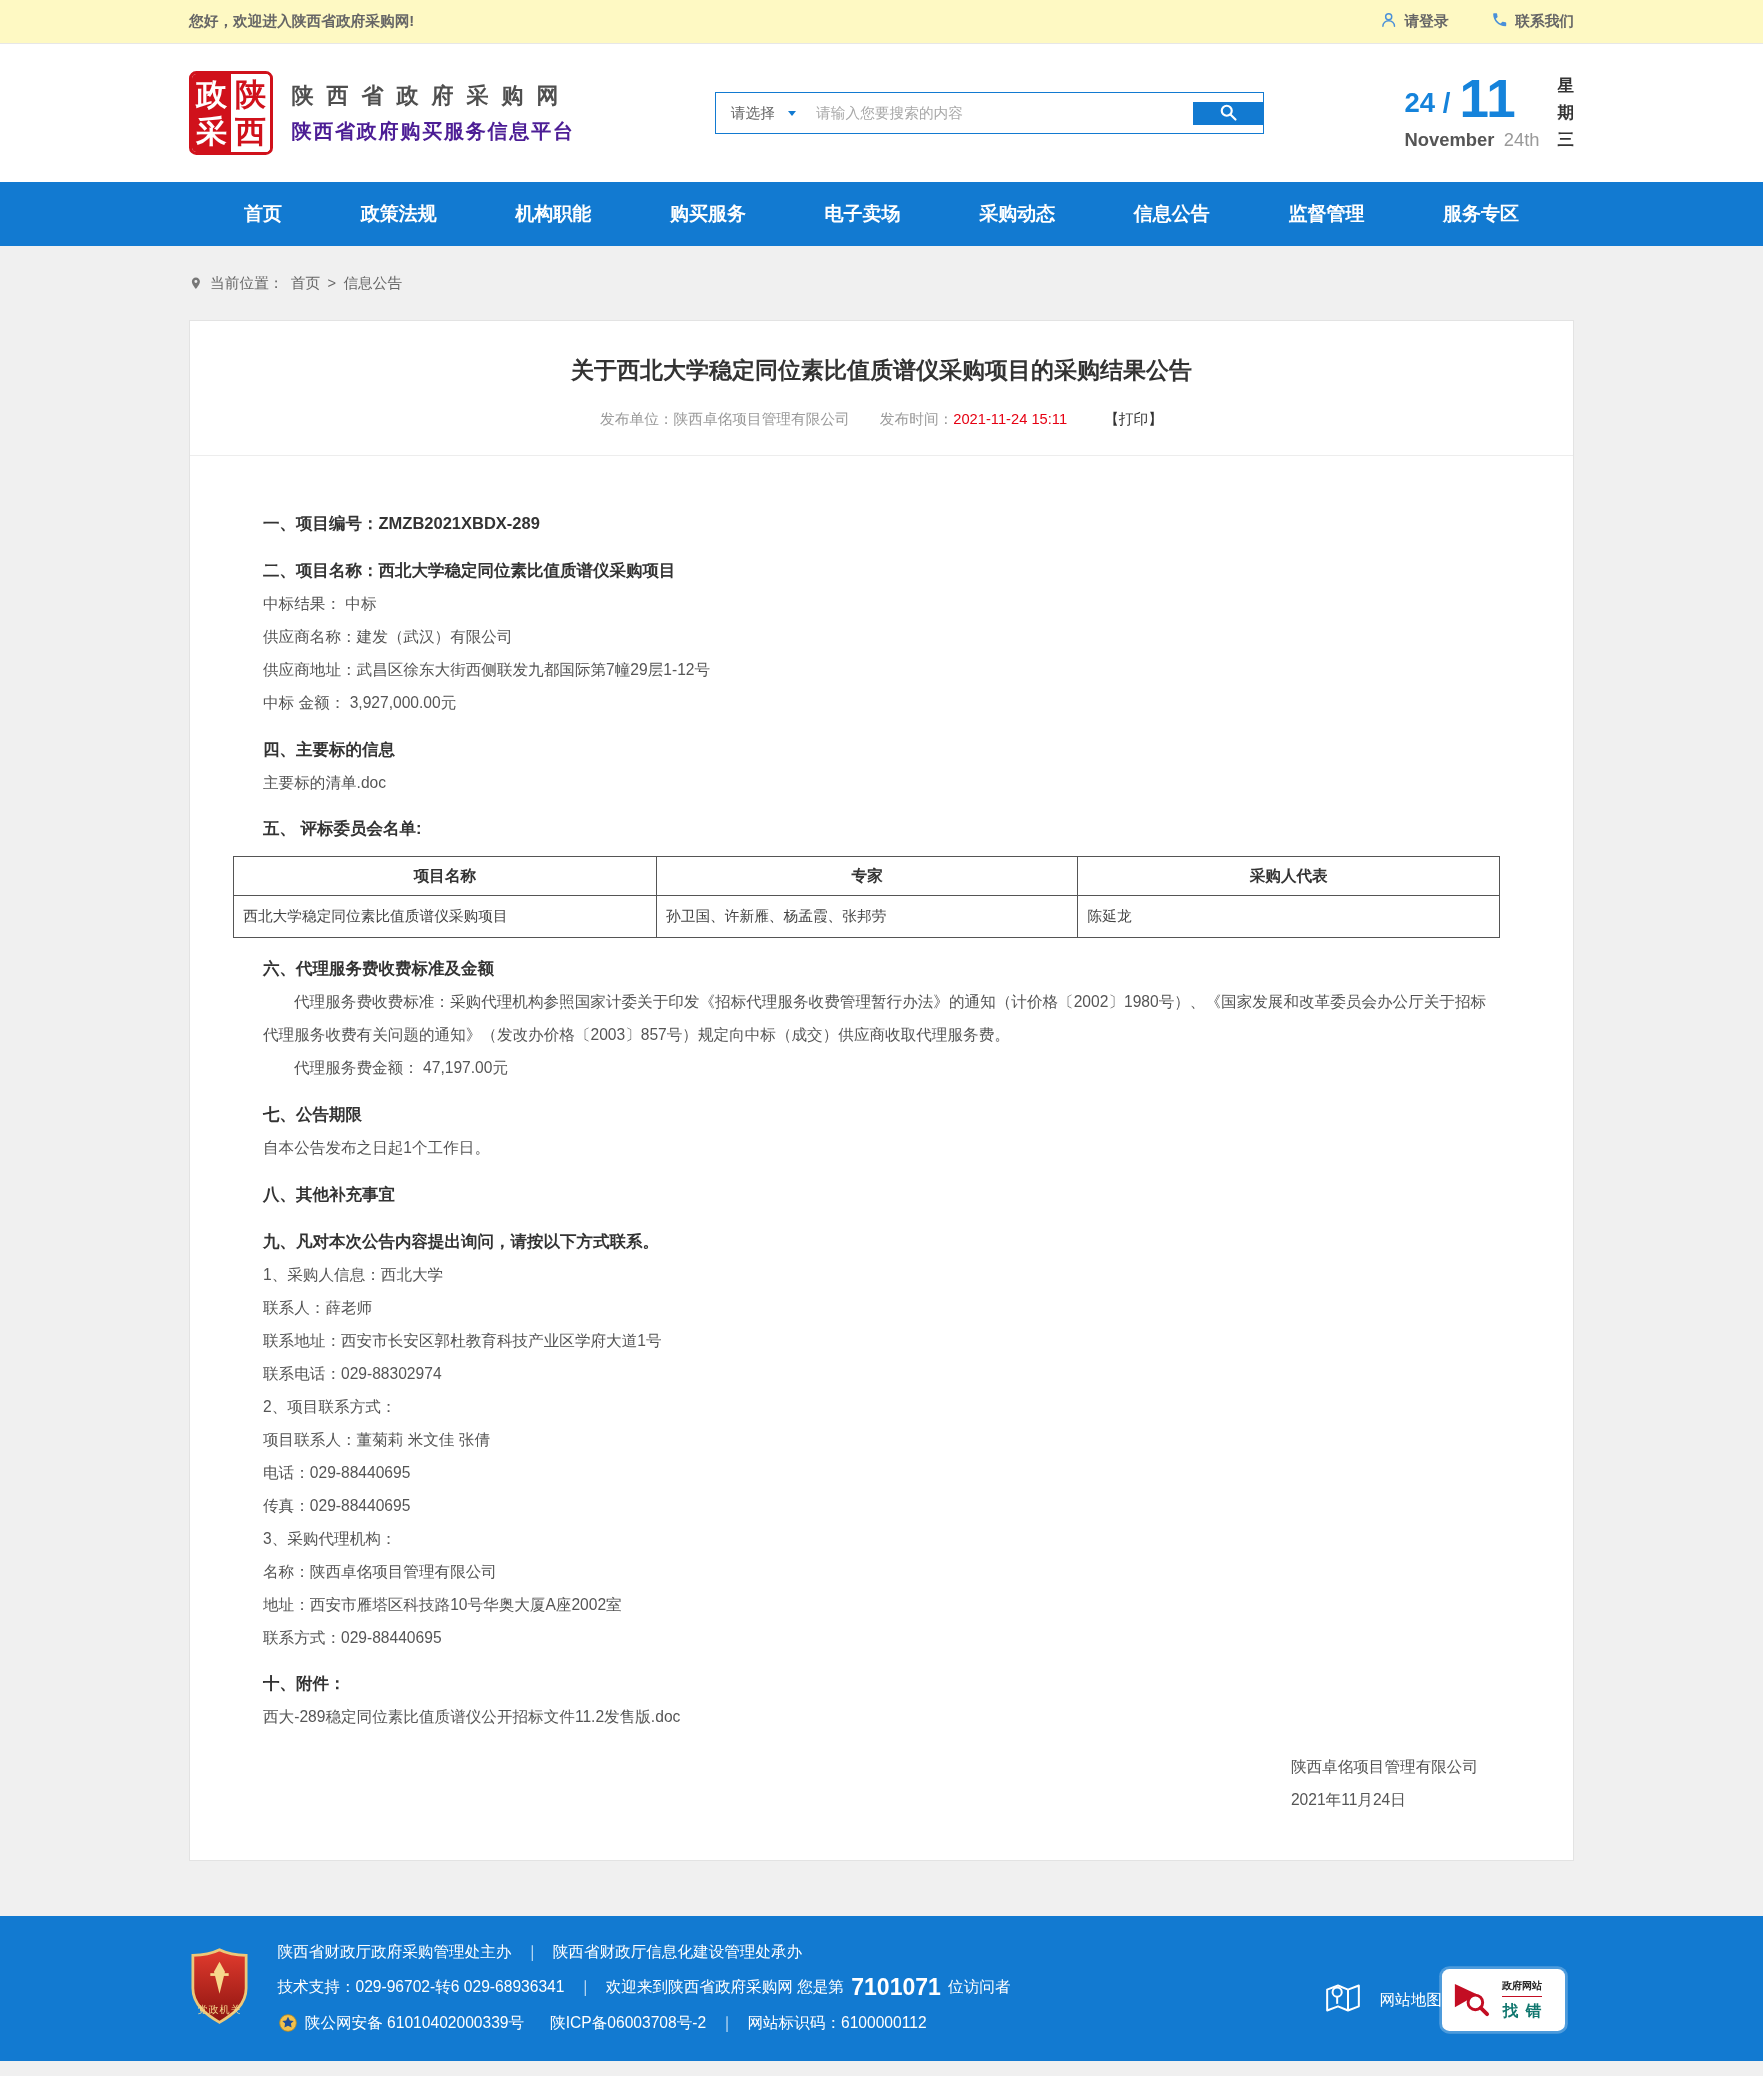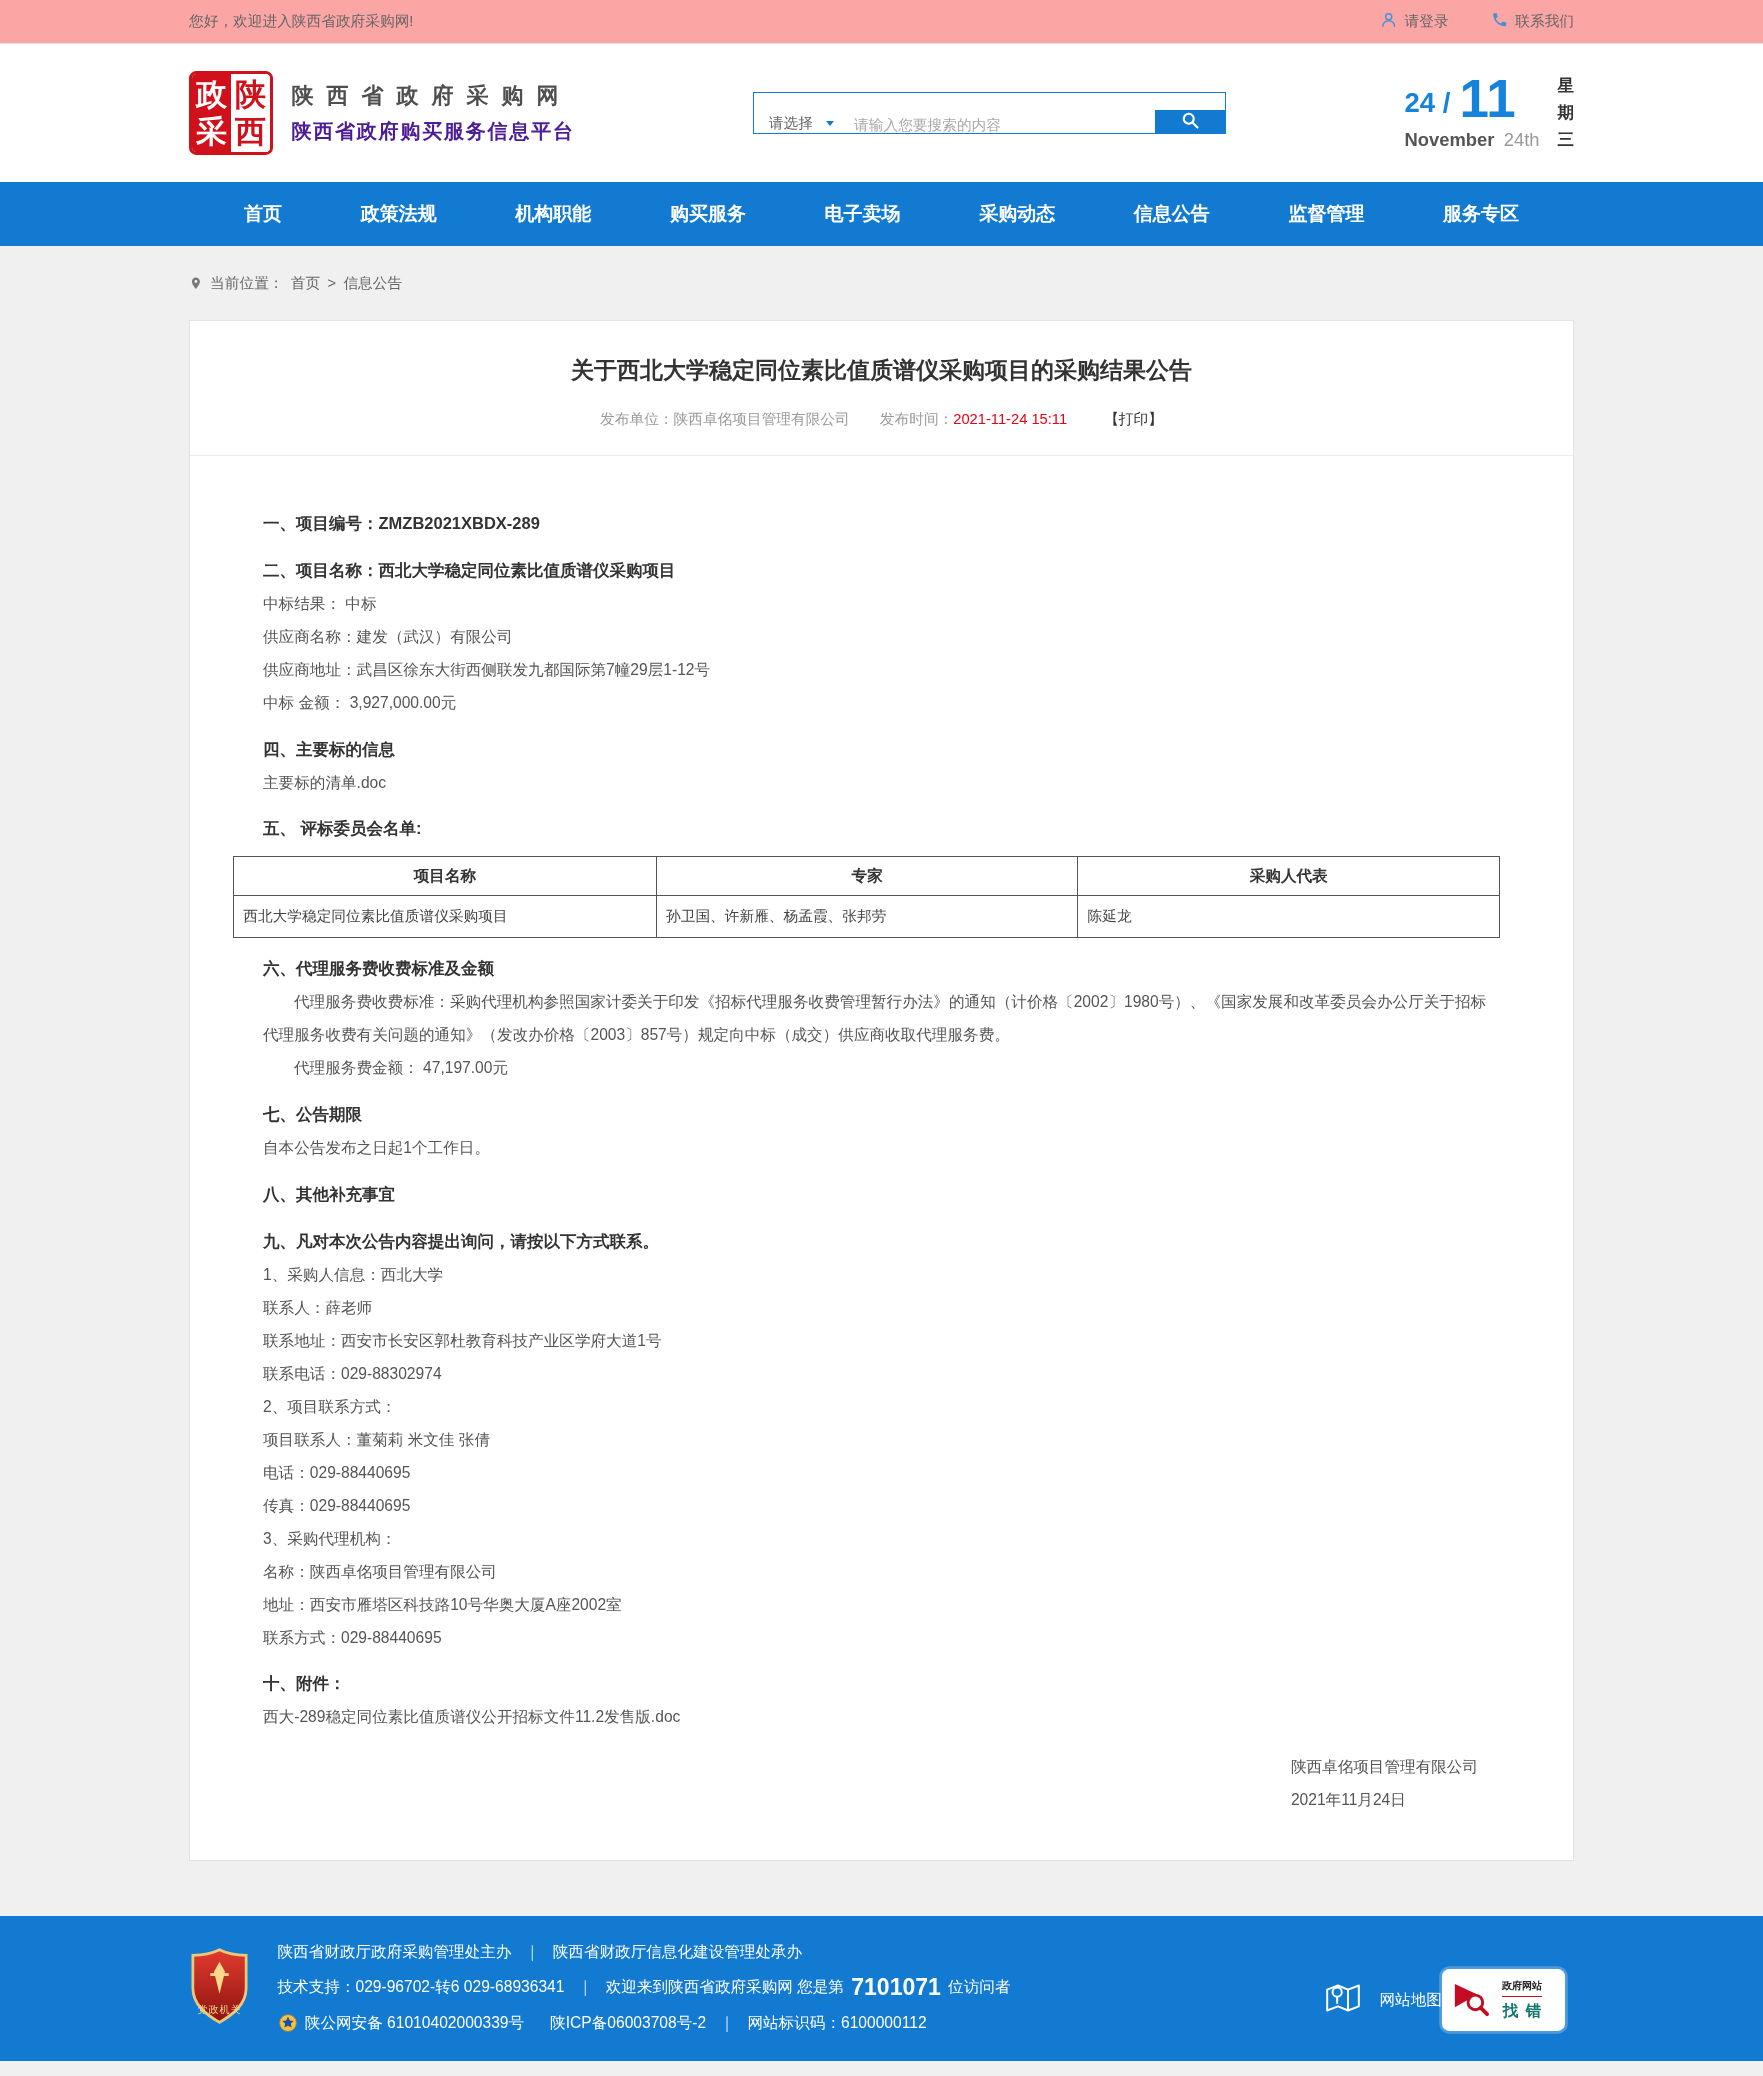--- a/index.html
+++ b/index.html
@@ -5,38 +5,38 @@
   * { box-sizing: border-box; margin: 0; padding: 0; }
   html, body { background: #f0f0f0; }
   body {
     width: 1763px;
     font-family: "Liberation Sans", "DejaVu Sans", sans-serif;
     color: #555;
   }
   .container { width: 1385px; margin: 0 auto; }
 
   
-  .topbar { height: 44px; background: #fca5a5; border-bottom: 0.9px solid #e7e7e7; }
+  .topbar { height: 44px; background: #fef9c3; border-bottom: 0.9px solid #e7e7e7; font-weight: bold; }
   .topbar-inner { display: flex; align-items: center; justify-content: space-between; height: 100%; }
   .welcome { font-size: 14.7px; color: #666; }
   .topbar-right { display: flex; align-items: center; gap: 42px; }
   .tb-link { display: flex; align-items: center; gap: 7.3px; font-size: 14.7px; color: #666; cursor: pointer; text-decoration: none; }
 
   
   .header { height: 138px; background: #fff; }
   .header-inner { display: flex; align-items: center; justify-content: space-between; height: 100%; }
   .logo { display: flex; align-items: center; gap: 18.4px; cursor: pointer; }
   .seal { width: 84px; height: 84px; border: 3.7px solid #d0111b; border-radius: 7.3px; display: flex; overflow: hidden; background: #fff; flex-shrink: 0; }
   .seal-col { width: 50%; display: flex; flex-direction: column; align-items: center; justify-content: center; font-weight: bold; font-size: 31px; line-height: 37px; }
   .seal-left { background: #d0111b; color: #fff; }
   .seal-right { background: #fff; color: #d0111b; }
   .logo-title { font-size: 22px; font-weight: bold; color: #4f4f4f; letter-spacing: 13px; white-space: nowrap; }
   .logo-sub { font-size: 20px; font-weight: bold; color: #4c1d95; letter-spacing: 1.8px; margin-top: 7px; white-space: nowrap; }
 
-  .search { display: flex; align-items: flex-end; width: 473px; height: 42px; border: 1.8px solid #127ad1; background: #fff; }
+  .search { display: flex; align-items: center; width: 549px; height: 42px; border: 1.8px solid #127ad1; background: #fff; }
   .search-select { display: flex; align-items: center; gap: 13px; padding: 0 14.7px; font-size: 14.7px; color: #666; cursor: pointer; white-space: nowrap; }
   .caret { width: 0; height: 0; border-left: 4.6px solid transparent; border-right: 4.6px solid transparent; border-top: 5.5px solid #127ad1; }
   .search-input { flex: 1; border: none; outline: none; font-size: 14.7px; color: #333; padding: 0 5.5px; min-width: 0; }
   .search-input::placeholder { color: #a9a9a9; }
   .search-btn { width: 70px; border: none; background: #127ad1; cursor: pointer; display: flex; align-items: center; justify-content: center; }
 
   .date { display: flex; align-items: stretch; gap: 18px; }
   .date-top { display: flex; align-items: flex-end; gap: 9.2px; }
   .d-day { font-size: 27.5px; font-weight: bold; color: #1583db; line-height: 1; padding-bottom: 5.5px; }
   .d-month { font-size: 53px; font-weight: bold; color: #1583db; line-height: 0.9; }

